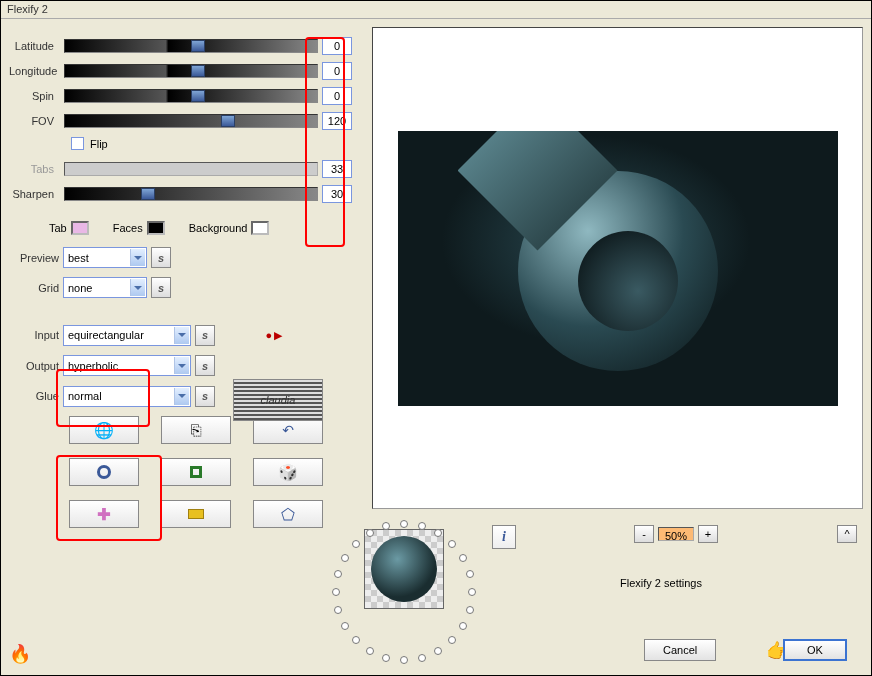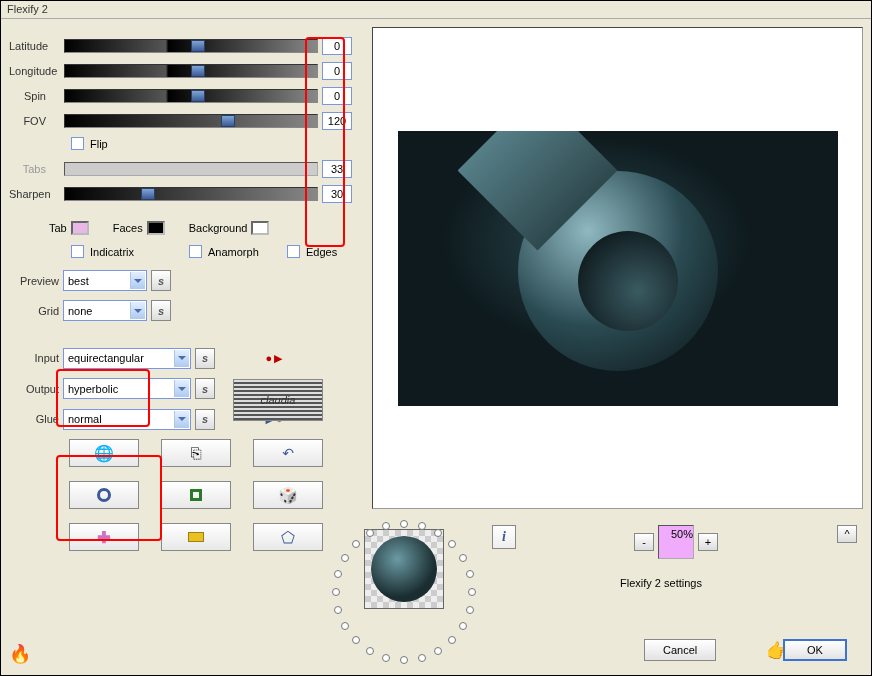--- a/index.html
+++ b/index.html
@@ -4,21 +4,21 @@
 <style>
 * { box-sizing: border-box; font-family: Tahoma, sans-serif; font-size: 11px; }
 body { margin: 0; background: #fff; }
 .window { width: 872px; height: 676px; border: 1px solid #000; background: #ece9d8; position: relative; }
 .titlebar { height: 18px; background: #ece9d8; border-bottom: 1px solid #aaa; padding: 2px 6px; color: #333; }
 .content { display: flex; height: calc(100% - 18px); }
 .left-panel { width: 363px; padding: 18px 12px 8px 8px; position: relative; }
 .right-panel { flex: 1; background: #ece9d8; display: flex; flex-direction: column; }
 
 .slider-row { display: flex; align-items: center; margin-bottom: 7px; height: 18px; }
-.slider-label { width: 55px; text-align: right; padding-right: 18px; color: #333; }
+.slider-label { width: 55px; text-align: right; padding-right: 10px; color: #333; }
 .slider-label.disabled { color: #999; }
 .slider-track { flex: 1; height: 14px; position: relative; margin-right: 4px; }
 .slider-track.dark { background: linear-gradient(to right, #000, #888); border: 1px inset #888; }
 .slider-track.dark2 { background: linear-gradient(to right, #000 0%, #555 40%, #000 41%, #888 100%); border: 1px inset #888; }
 .slider-track.grey { background: #ccc; border: 1px inset #aaa; }
 .slider-thumb { position: absolute; width: 14px; height: 12px; top: 0; background: linear-gradient(to bottom, #7fa5d5, #3b5998); border: 1px solid #2a3f66; }
 .value-box { width: 30px; height: 18px; border: 1px solid #7a96df; background: #fff; text-align: center; padding-top: 2px; }
 
 .flip-row { display: flex; align-items: center; margin: 2px 0 10px 62px; }
 .checkbox { width: 13px; height: 13px; border: 1px solid #7a96df; background: #fff; margin-right: 6px; display: inline-flex; align-items: center; justify-content: center; cursor: pointer; }
@@ -53,21 +53,21 @@
 .red-box { position: absolute; border: 2px solid #f00; border-radius: 4px; pointer-events: none; }
 
 .preview-area { flex: 1; margin: 8px; background: #fff; border: 1px inset #999; display: flex; align-items: center; justify-content: center; position: relative; }
 .preview-img { width: 440px; height: 275px; background: radial-gradient(ellipse at 45% 40%, #2a4a52 0%, #0e1a1d 45%), linear-gradient(135deg, #4a7a85 0%, #1a2d30 60%); position: relative; overflow: hidden; }
 .preview-shapes { position:absolute; inset:0; }
 .preview-shapes div { position:absolute; border-radius:50%; }
 
 .bottom-right { height: 158px; padding: 8px 14px; position: relative; }
 .zoom-ctrl { position: absolute; top: 8px; left: 270px; display: flex; align-items: center; gap: 4px; }
 .zbtn { width: 20px; height: 18px; border: 1px solid #888; background: linear-gradient(#fff,#ddd); display:flex; align-items:center; justify-content:center; cursor:pointer; }
-.zval { width: 36px; height: 34px; border: 1px inset #aaa; background:#f0abfc; text-align:right; padding-top:2px; }
+.zval { width: 36px; height: 14px; border: 1px inset #aaa; background:#fdba74; text-align:center; padding-top:2px; }
 .abtn { position:absolute; top:8px; right: 14px; width:20px; height:18px; border:1px solid #888; background: linear-gradient(#fff,#ddd); display:flex; align-items:center; justify-content:center; cursor:pointer; }
 .info-btn { position:absolute; top:8px; left: 128px; width:24px; height:24px; border:1px solid #888; background: linear-gradient(#fff,#eee); display:flex; align-items:center; justify-content:center; font-weight:bold; color:#3b5998; cursor:pointer; font-family: serif; font-style: italic; font-size: 14px; }
 
 .thumb-ring { position: absolute; left: -30px; top: 0px; width: 150px; height: 150px; }
 .thumb-center { position: absolute; left: 30px; top: 12px; width: 80px; height: 80px; border: 1px solid #666; background: repeating-conic-gradient(#ccc 0 25%, #eee 0 50%) 0 0/12px 12px; display:flex;align-items:center;justify-content:center; }
 .thumb-center div { width: 66px; height: 66px; border-radius: 50%; background: radial-gradient(circle at 40% 35%, #6b9aa4 0%, #1a2d30 65%); }
 .ring-dot { position: absolute; width: 8px; height: 8px; border: 1px solid #777; background: #fff; border-radius: 50%; }
 
 .settings-label { position: absolute; top: 60px; left: 256px; }
 .btn { height: 22px; padding: 0 18px; border: 1px solid #888; background: linear-gradient(#fff,#e3e3e3); cursor:pointer; display:inline-flex; align-items:center; justify-content:center; }
@@ -136,34 +136,20 @@
       <div class="color-row">
         <span class="color-label">Tab</span>
         <span class="swatch" style="background:#e9b8e6"></span>
         <span class="color-label">Faces</span>
         <span class="swatch" style="background:#000"></span>
         <span class="color-label">Background</span>
         <span class="swatch" style="background:#fff;margin-right:0"></span>
       </div>
 
       <div class="checks-block">
-        <div class="check-row">
-          <div class="check-item">
-              <span class="checkbox"></span>
-              <span class="lbl">Indicatrix</span>
-            </div>
-          <div class="check-item short">
-              <span class="checkbox"></span>
-              <span class="lbl">Anamorph</span>
-            </div>
-          <div class="check-item short">
-              <span class="checkbox"></span>
-              <span class="lbl">Edges</span>
-            </div>
-        </div>
       </div>
 
       <div style="margin-top:12px">
         <div class="dd-row">
           <div class="dd-label">Preview</div>
           <div class="dropdown" style="width:84px">
               <span class="dd-text">best</span>
               <span class="dd-arrow"></span>
             </div>
           <div class="sbtn">s</div>

